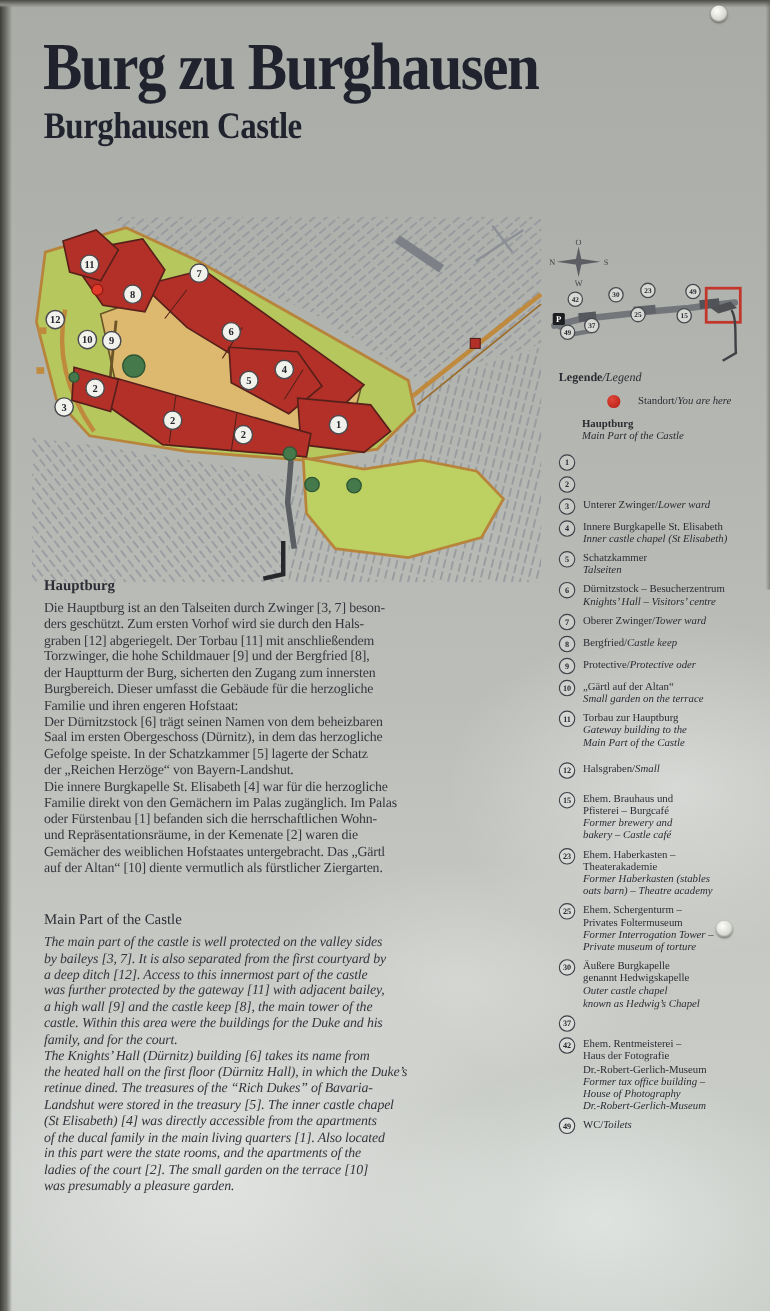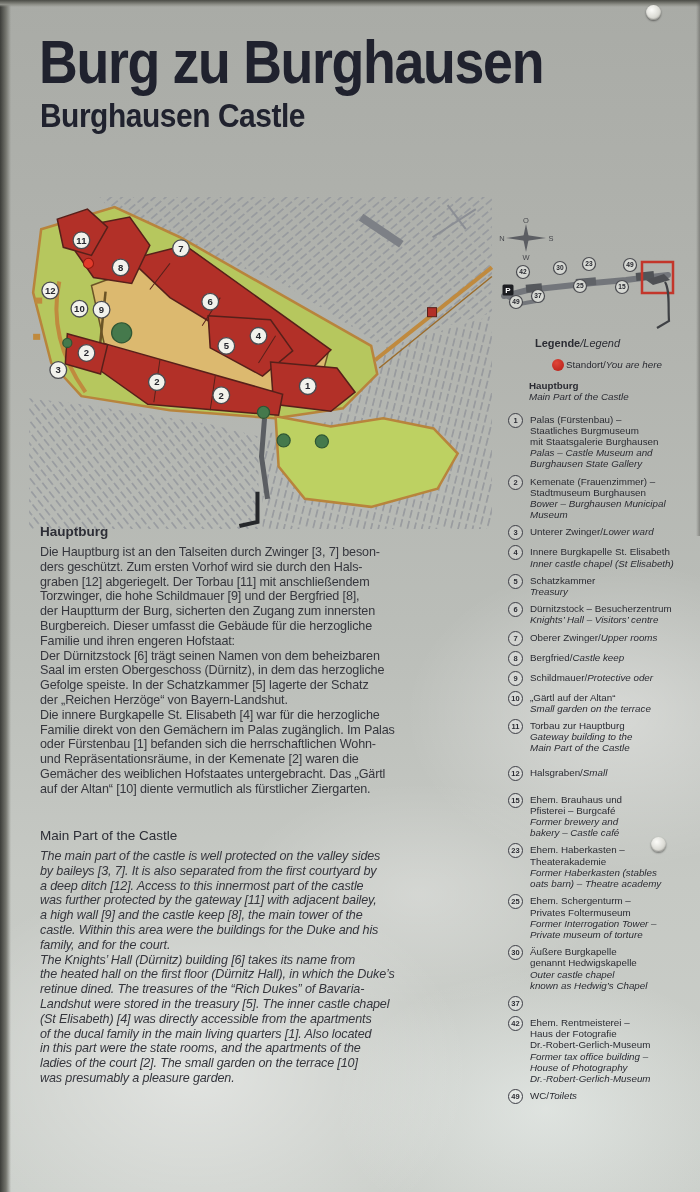--- a/index.html
+++ b/index.html
@@ -1,18 +1,18 @@
 <!DOCTYPE html>
 <html><head>
 <meta charset="utf-8">
 <style>
   html,body{margin:0;padding:0;background:#8a8c88;}
   .sign{
     position:absolute; left:0; top:0; width:700px; height:1192px; overflow:hidden;
-    font-family:Liberation Sans, sans-serif; color:#34353b;
+    font-family:Liberation Serif, serif; color:#34353b;
     background:
       radial-gradient(ellipse 300px 220px at 88% 60%, rgba(255,255,255,.38), transparent 70%),
       radial-gradient(ellipse 380px 280px at 28% 90%, rgba(255,255,255,.45), transparent 72%),
       radial-gradient(ellipse 300px 200px at 78% 93%, rgba(240,245,243,.55), transparent 70%),
       radial-gradient(ellipse 260px 160px at 60% 75%, rgba(255,255,255,.25), transparent 70%),
       linear-gradient(180deg,#a9aba6 0%,#b2b4af 28%,#babdb8 52%,#c6c9c4 74%,#cbcfca 100%);
   }
   .edge-left{position:absolute;left:0;top:0;bottom:0;width:11px;
     background:linear-gradient(90deg,#3c3d39,#75766f 55%,rgba(160,160,155,0));}
   .edge-top{position:absolute;left:0;top:0;right:0;height:7px;
@@ -31,23 +31,23 @@
   
   .sec{position:absolute;left:40px;width:450px;}
   .sec-heading{font-size:13.5px;line-height:16px;margin:0 0 5px 0;color:#2d2e36;}
   .sec-heading.bold{font-weight:700;}
   .body-text{font-size:12.6px;line-height:14.8px;white-space:pre-line;letter-spacing:-.15px;color:#35363d;margin:0;}
   .body-text.it{font-style:italic;}
 
   
   .legend{position:absolute;left:508px;top:338px;width:186px;font-size:9.8px;line-height:11.2px;color:#2b2c33;}
   .legend-header{font-size:11px;margin-bottom:10px;}
-  .legend-header .b{font-weight:700;margin-left:27px;}
+  .legend-header .b{font-weight:700;}
   .legend-header .i{font-style:italic;}
-  .standort-row{display:flex;gap:2px;align-items:flex-start;margin-bottom:9px;padding-left:44px;}
+  .standort-row{display:flex;gap:16px;align-items:flex-start;margin-bottom:9px;padding-left:44px;}
   .red-dot{flex:none;width:12px;height:12px;border-radius:50%;background:radial-gradient(circle at 38% 32%, #e04537, #c02820 70%);margin-top:0;}
   .standort-text .i{font-style:italic;}
   .hb-block{margin-left:21px;margin-bottom:11px;}
   .hb-block .b{font-weight:700;display:block;}
   .hb-block .i{font-style:italic;display:block;}
   .legend-item{display:flex;gap:7px;margin-bottom:6px;}
   .legend-item.gap-before{margin-top:13px;}
   .lbadge{flex:none;width:13px;height:13px;border:1.2px solid #3d3e46;border-radius:50%;
     font-size:7.5px;font-weight:700;display:flex;align-items:center;justify-content:center;
     color:#2b2c33;background:rgba(255,255,255,.25);margin-top:-1px;}
@@ -267,63 +267,54 @@
       <span class="red-dot"></span>
       <span class="standort-text"><span>Standort/</span><span class="i">You are here</span></span>
     </div>
     <div class="hb-block">
       <span class="b">Hauptburg</span>
       <span class="i">Main Part of the Castle</span>
     </div>
     <div id="legend-items">
         <div class="legend-item">
           <span class="lbadge">1</span>
-          <span class="ltext"><span class="de">Palas (Fürstenbau) –
-Staatliches Burgmuseum
-mit Staatsgalerie Burghausen
-</span><span class="en">Palas – Castle Museum and
-Burghausen State Gallery</span></span>
         </div>
         <div class="legend-item">
           <span class="lbadge">2</span>
-          <span class="ltext"><span class="de">Kemenate (Frauenzimmer) –
-Stadtmuseum Burghausen
-</span><span class="en">Bower – Burghausen Municipal
-Museum</span></span>
         </div>
         <div class="legend-item">
           <span class="lbadge">3</span>
           <span class="ltext"><span class="de">Unterer Zwinger/</span><span class="en">Lower ward</span></span>
         </div>
         <div class="legend-item">
           <span class="lbadge">4</span>
           <span class="ltext"><span class="de">Innere Burgkapelle St. Elisabeth
 </span><span class="en">Inner castle chapel (St Elisabeth)</span></span>
         </div>
         <div class="legend-item">
           <span class="lbadge">5</span>
           <span class="ltext"><span class="de">Schatzkammer
-</span><span class="en">Treasury</span></span>
+</span><span class="en">Talseiten</span></span>
         </div>
         <div class="legend-item">
           <span class="lbadge">6</span>
           <span class="ltext"><span class="de">Dürnitzstock – Besucherzentrum
 </span><span class="en">Knights’ Hall – Visitors’ centre</span></span>
         </div>
         <div class="legend-item">
           <span class="lbadge">7</span>
-          <span class="ltext"><span class="de">Oberer Zwinger/</span><span class="en">Upper rooms</span></span>
+          <span class="ltext"><span class="de">Oberer Zwinger/</span><span class="en">Tower ward</span></span>
         </div>
         <div class="legend-item">
           <span class="lbadge">8</span>
           <span class="ltext"><span class="de">Bergfried/</span><span class="en">Castle keep</span></span>
         </div>
         <div class="legend-item">
           <span class="lbadge">9</span>
-          <span class="ltext"><span class="de">Schildmauer/</span><span class="en">Protective oder</span></span>
+          <span class="ltext"><span class="de">Protective/</span><span class="en">Protective oder</span></span>
         </div>
         <div class="legend-item">
           <span class="lbadge">10</span>
           <span class="ltext"><span class="de">„Gärtl auf der Altan“
 </span><span class="en">Small garden on the terrace</span></span>
         </div>
         <div class="legend-item">
           <span class="lbadge">11</span>
           <span class="ltext"><span class="de">Torbau zur Hauptburg
 </span><span class="en">Gateway building to the

